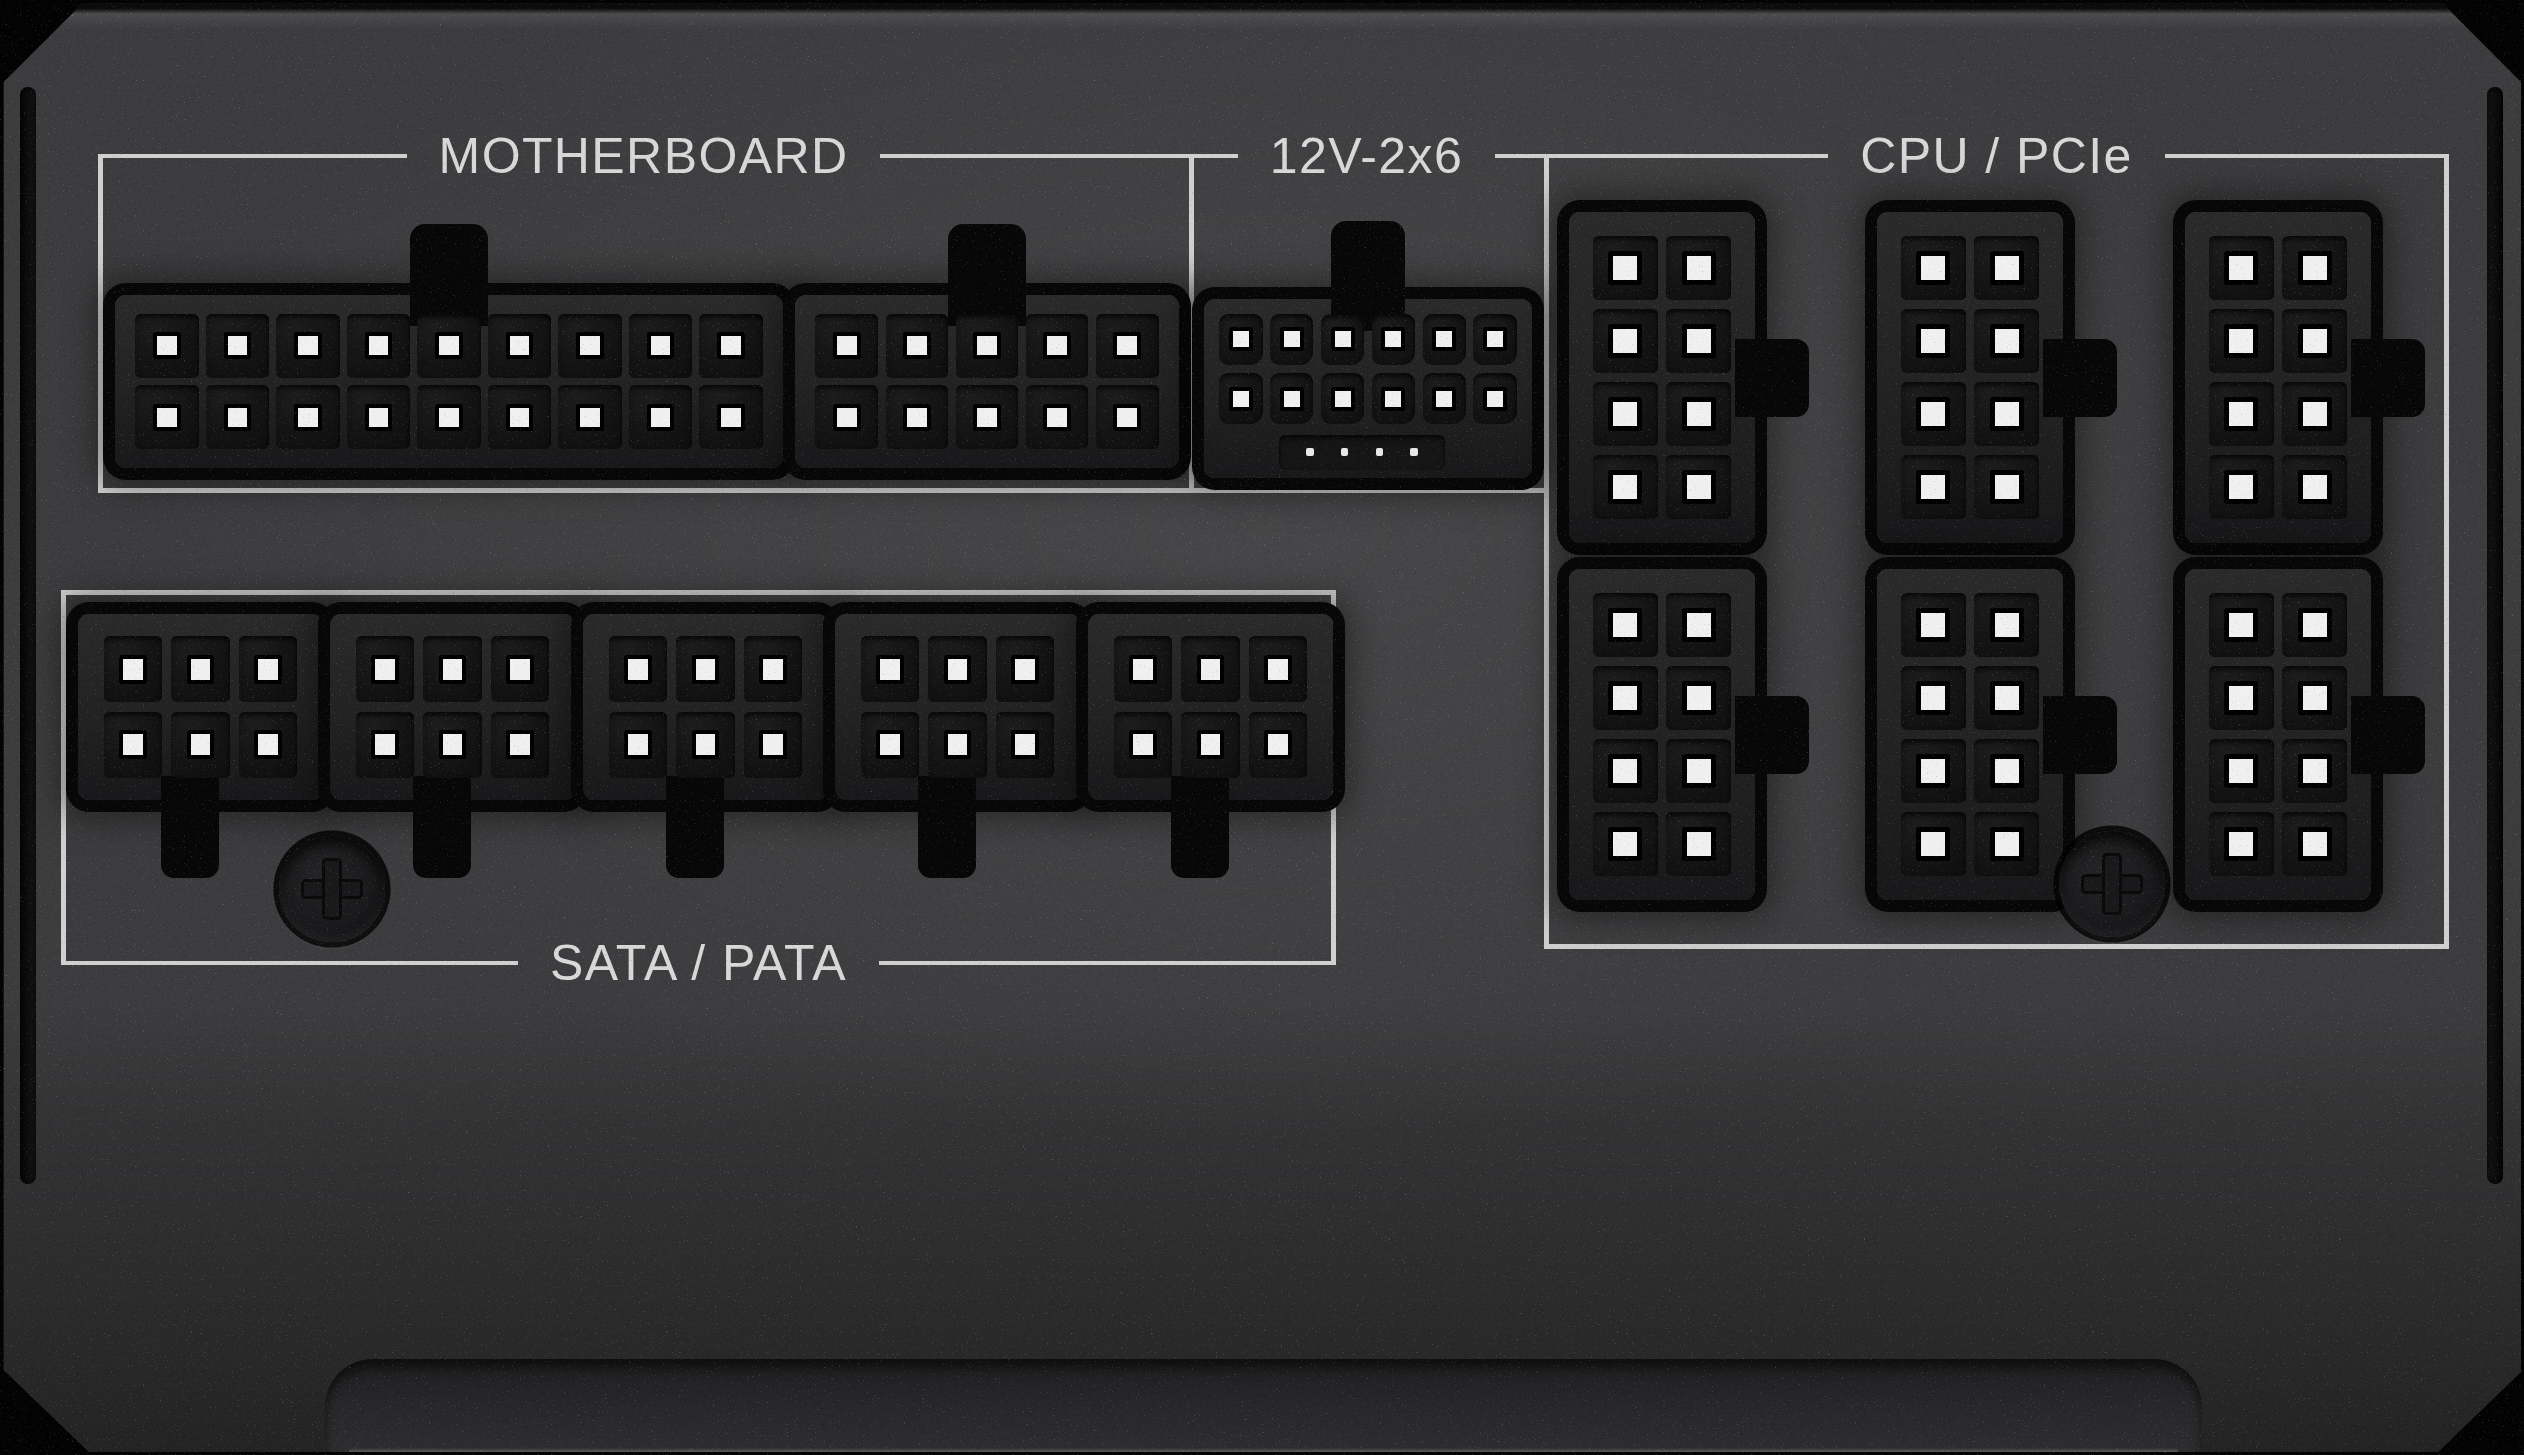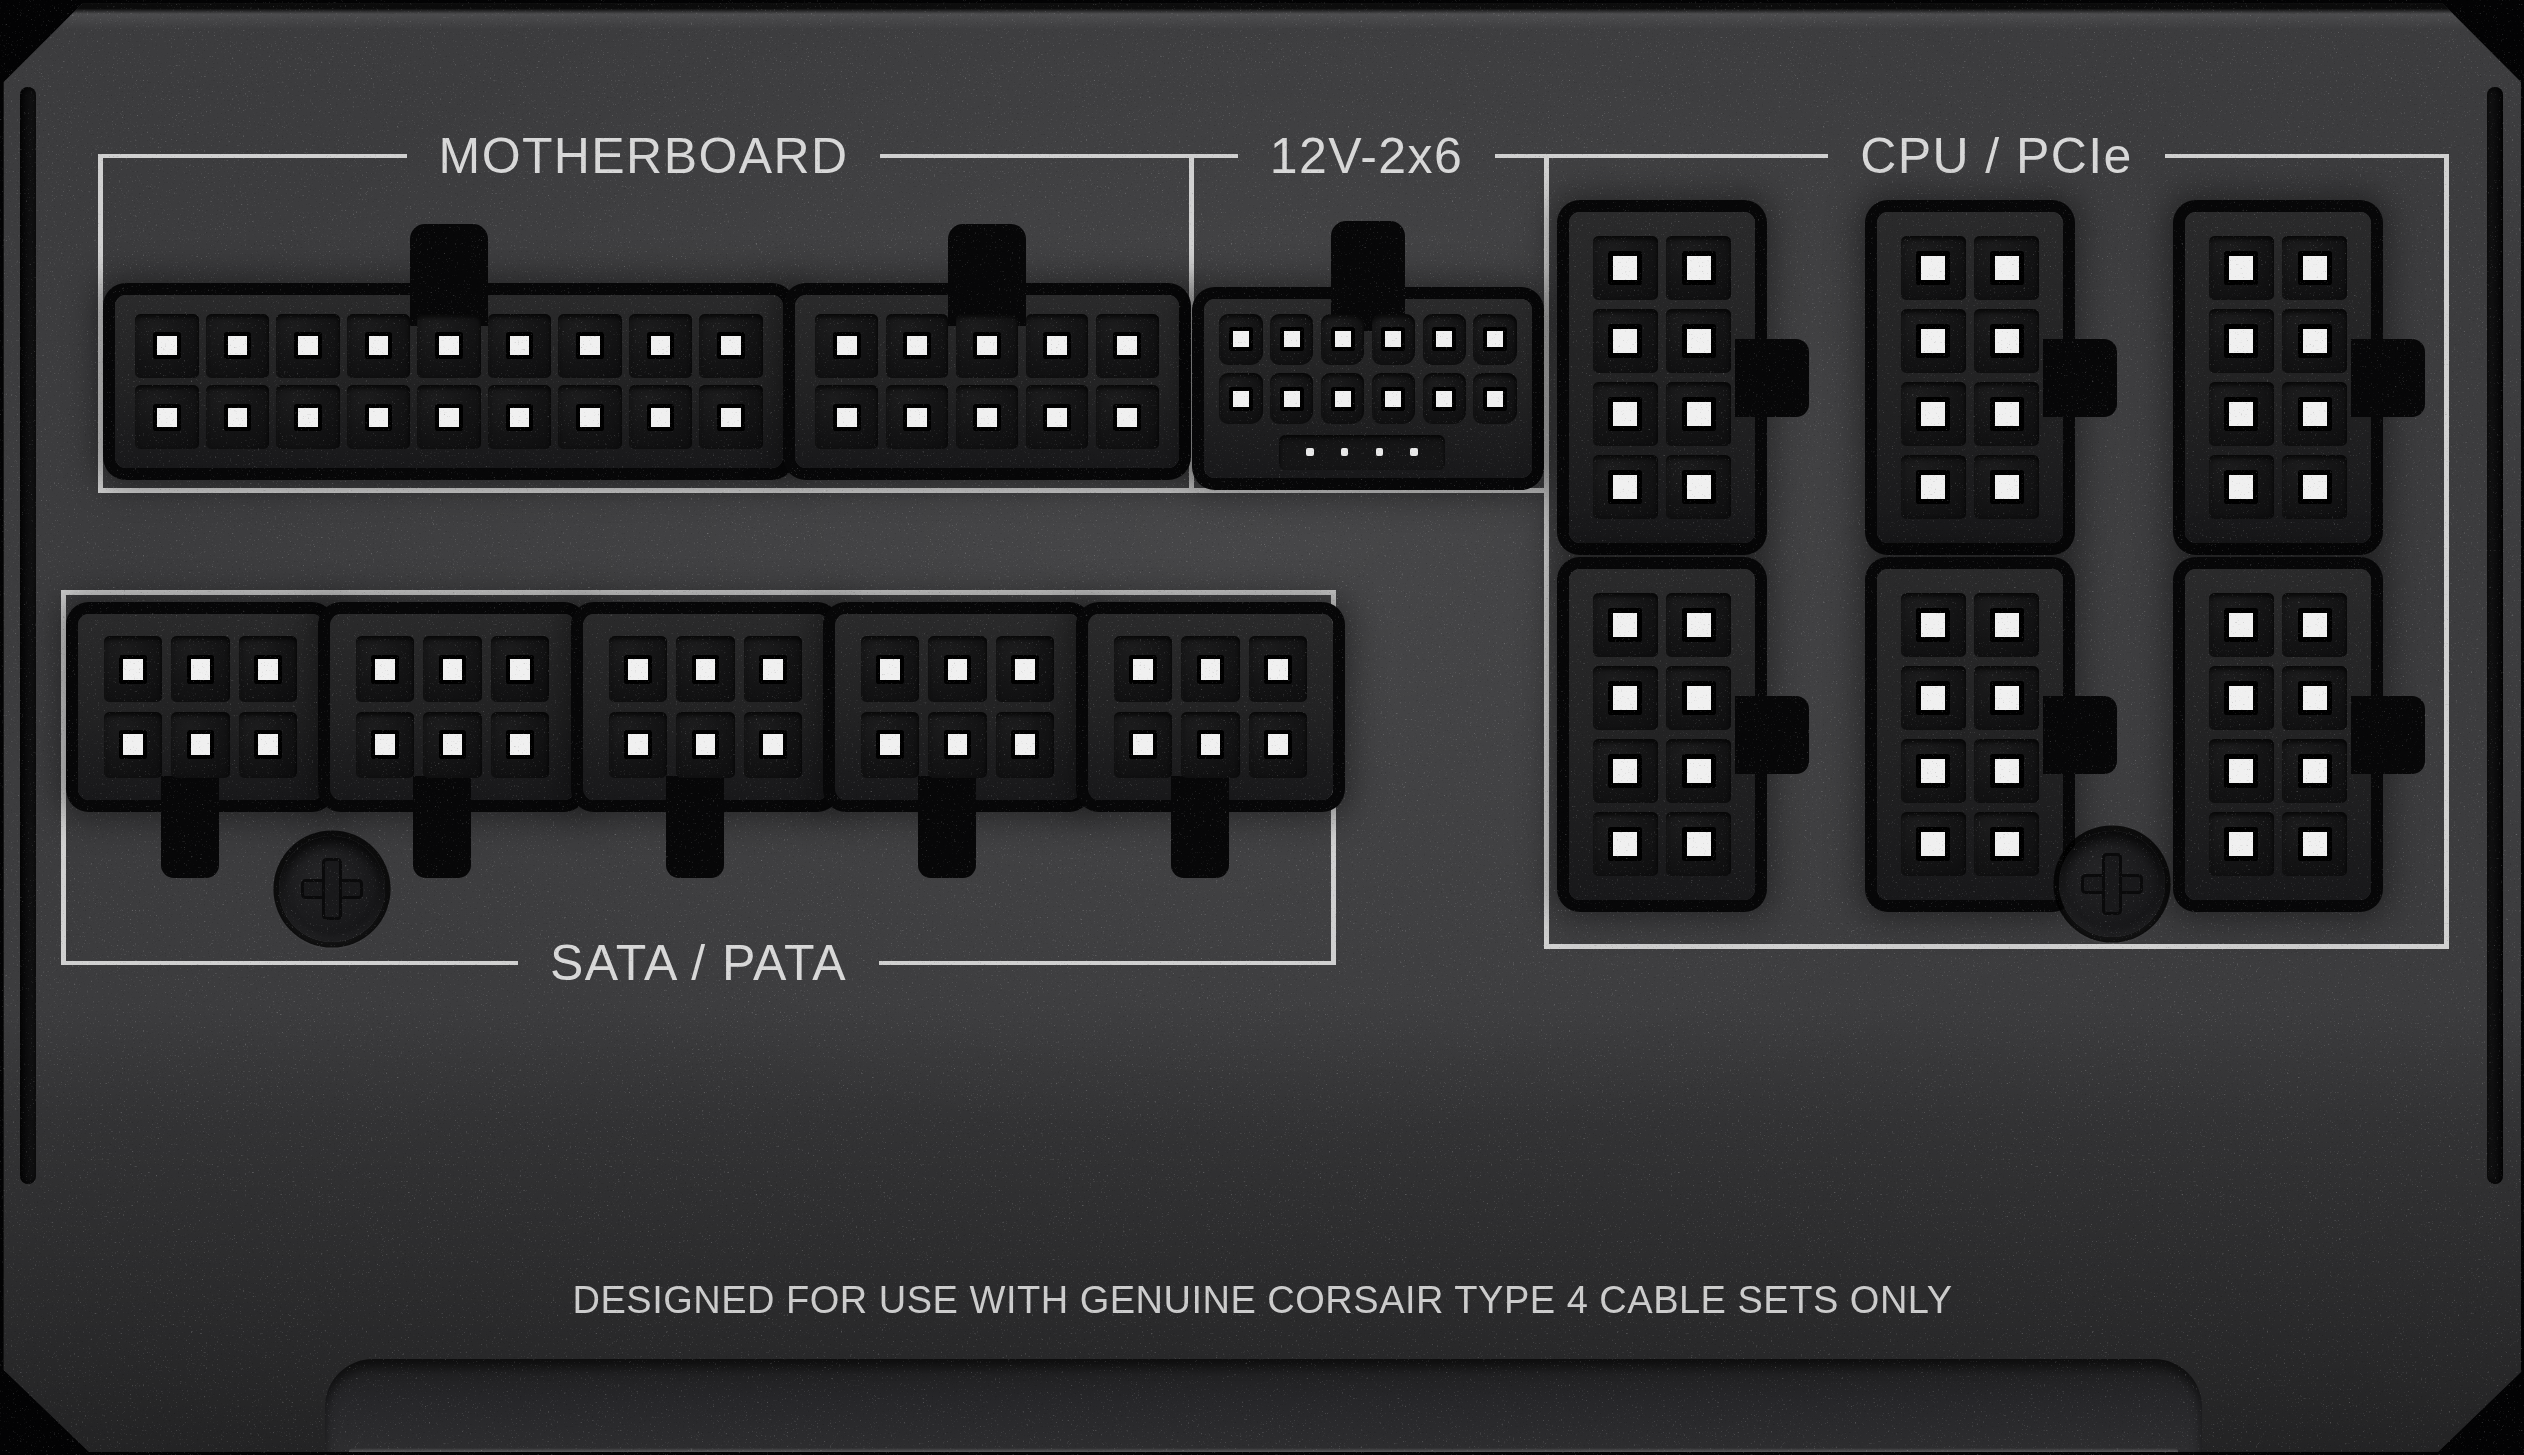--- a/index.html
+++ b/index.html
@@ -588,21 +588,20 @@
           </div>
           <div class="cavity">
             <div class="dot"></div>
           </div>
         </div>
     </div>
 
     <div class="screw" id="screw1"></div>
     <div class="screw" id="screw2"></div>
 
-    <div id="notice">DESIGNED FOR USE WITH GENUINE CORSAIR TYPE 4 CABLE SETS ONLY</div>
   </div>
 
   <svg class="noise" width="2525" height="1456" xmlns="http://www.w3.org/2000/svg" viewBox="0 0 2720 1568">
     <filter id="nw" x="0" y="0" width="100%" height="100%">
       <feTurbulence type="fractalNoise" baseFrequency="0.5" numOctaves="2" seed="7" stitchTiles="stitch"></feTurbulence>
       <feColorMatrix type="matrix" values="0 0 0 0 1  0 0 0 0 1  0 0 0 0 1  1.6 0 0 0 -1.05"></feColorMatrix>
     </filter>
     <filter id="nb" x="0" y="0" width="100%" height="100%">
       <feTurbulence type="fractalNoise" baseFrequency="0.5" numOctaves="2" seed="3" stitchTiles="stitch"></feTurbulence>
       <feColorMatrix type="matrix" values="0 0 0 0 0  0 0 0 0 0  0 0 0 0 0  0 1.6 0 0 -1.05"></feColorMatrix>

